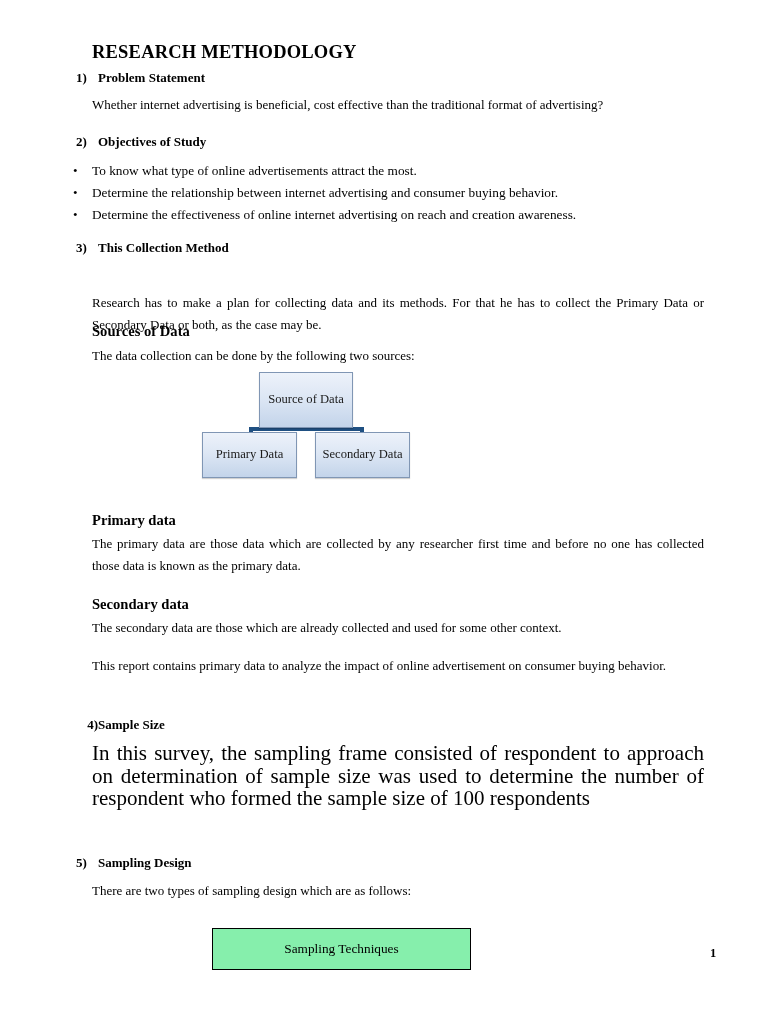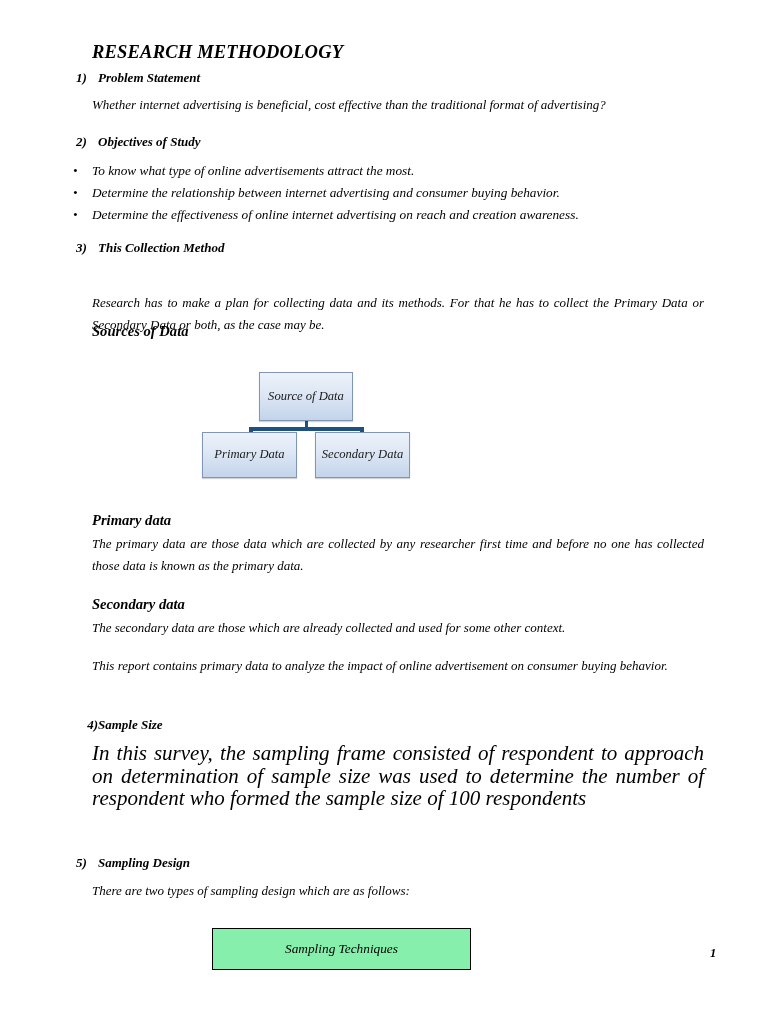--- a/index.html
+++ b/index.html
@@ -15,21 +15,20 @@
     color: #000000;
     overflow: hidden;
   }
 
   .page {
     position: absolute;
     top: 0; left: 0;
     width: 768px;
     height: 1024px;
     background: #ffffff;
-    font-style: italic;
   }
 
   
   .doc-title {
     position: absolute;
     left: 92px;
     top: 42px;
     font-size: 18.5px;
     font-weight: bold;
     letter-spacing: 0.2px;
@@ -115,21 +114,21 @@
     border: 1px solid #8096b4;
     font-size: 12.6px;
     line-height: 15.5px;
     text-align: center;
     color: #1a1a1a;
     display: flex;
     align-items: center;
     justify-content: center;
     box-shadow: 0 1px 1px rgba(0,0,0,0.18);
   }
-  .node-root  { left: 69px;  top: 6px;  width: 94px; height: 49px; }
+  .node-root  { left: 69px;  top: 6px;  width: 94px; height: 56px; }
   .node-left  { left: 12px;  top: 66px; width: 95px; height: 46px; }
   .node-right { left: 125px; top: 66px; width: 95px; height: 46px; }
 
   .conn {
     position: absolute;
     background: #1f5082;
   }
   .conn-v-top  { left: 115px; top: 51px;  width: 3px;  height: 13px; }
   .conn-h      { left: 59px;  top: 61px;  width: 115px; height: 4px; }
   .conn-v-l    { left: 59px;  top: 61px;  width: 4px;  height: 8px; }
@@ -189,20 +188,21 @@
       <span>Determine the effectiveness of online internet advertising on reach and creation awareness.</span>
     </li>
   </ul>
 
   <div class="sec-head" style="top:240px;">
     <span class="num">3)</span><span>This Collection Method</span>
   </div>
   <div class="para" style="top:258px;margin-top:34px;">Research has to make a plan for collecting data and its methods. For that he has to collect the Primary Data or Secondary Data or both, as the case may be.</div>
 
   <div class="sub-head" style="top:323px;">Sources of Data</div>
+  <div class="para nojust" style="top:345px;">The data collection can be done by the following two sources:</div>
 
   <div class="diagram">
     <div class="conn conn-v-top"></div>
     <div class="conn conn-h"></div>
     <div class="conn conn-v-l"></div>
     <div class="conn conn-v-r"></div>
 
     <div class="node node-root">
       <span>Source of Data</span>
     </div>

